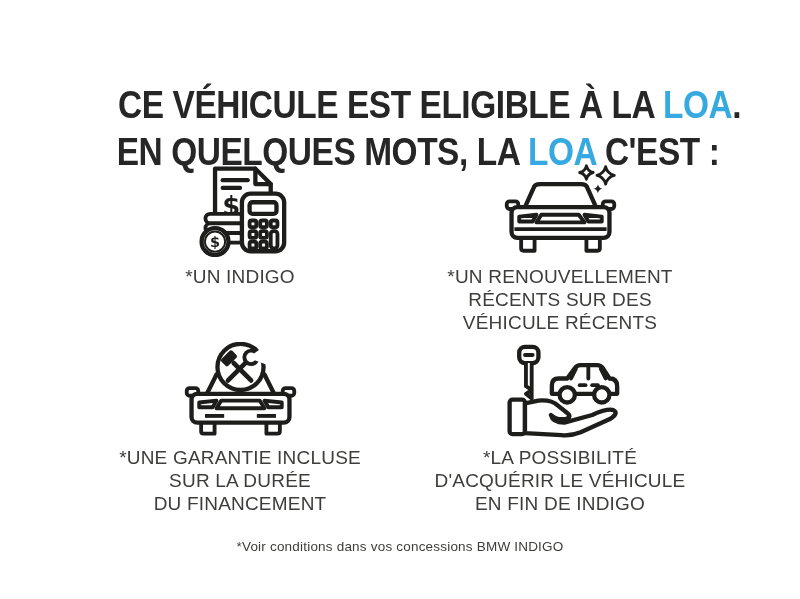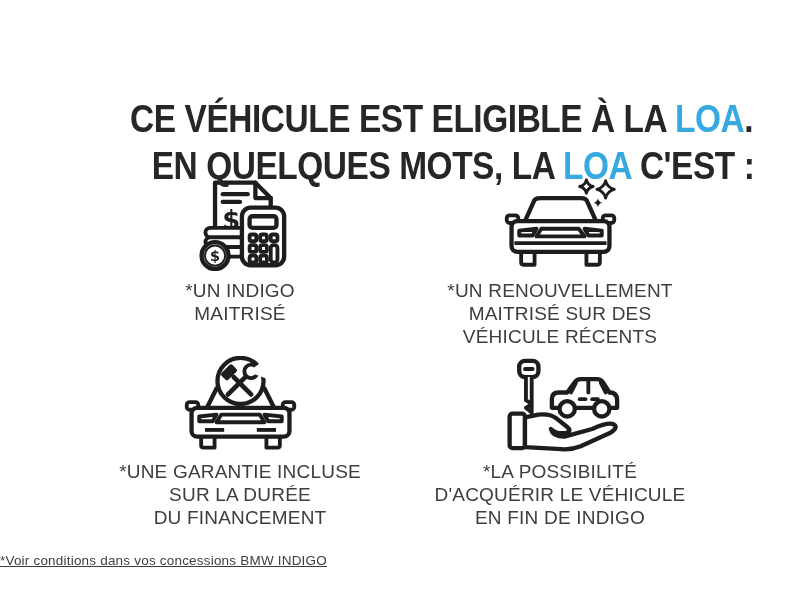--- a/index.html
+++ b/index.html
@@ -13,21 +13,21 @@
   html,body{background:var(--bg);}
   body{
     width:800px;height:599px;
     font-family:"Liberation Sans",sans-serif;
     color:var(--body);
     overflow:hidden;
   }
   .page{width:800px;height:599px;position:relative;background:var(--bg);}
 
   
-  .titles{padding-top:49px;text-align:right;}
+  .titles{padding-top:35px;text-align:left;}
   .title-line{line-height:47px;height:47px;}
   .tl-inner{
     display:inline-block;
     transform:scaleX(0.88);
     transform-origin:50% 50%;
     white-space:pre;
     font-weight:bold;
     font-size:38px;
     letter-spacing:-0.5px;
     color:var(--heading);
@@ -60,24 +60,24 @@
     text-align:center;
     font-size:19px;
     line-height:23px;
     letter-spacing:0.2px;
     color:var(--body);
   }
 
   
   .footer{
     margin-top:24px;
+    text-align:center;
     font-size:13.5px;
     letter-spacing:0.2px;
     color:var(--body);
-    text-decoration:underline;
   }
 </style>
 </head>
 <body>
 
 <div class="page">
 
   <div class="titles">
     <div class="title-line">
       <span class="tl-inner">
@@ -128,21 +128,20 @@
 
           <g stroke="currentColor" stroke-linejoin="round">
             <circle cx="24" cy="84" r="14" fill="#fff" stroke-width="4.5"></circle>
             <circle cx="24" cy="84" r="10.5" fill="none" stroke-width="2"></circle>
           </g>
           <text x="24" y="90" text-anchor="middle" font-family="DejaVu Sans, sans-serif" font-size="15" font-weight="bold" fill="currentColor">$</text>
         </svg>
       </div>
       <div class="caption">
         <div>*UN INDIGO</div>
-        <div>MAITRISÉ</div>
       </div>
     </div>
 
     <div class="benefit">
       <div class="icon-box">
         <svg width="125" height="96" viewBox="0 0 130 100" aria-hidden="true">
 
           <path d="M28,48 L37,28 Q38,24 44,24 H86 Q92,24 93,28 L102,48" fill="none" stroke="currentColor" stroke-width="4.5" stroke-linejoin="round"></path>
 
           <rect x="9" y="42" width="12" height="8" rx="3" fill="#fff" stroke="currentColor" stroke-width="4"></rect>
@@ -158,21 +157,21 @@
             <path d="M106,80 L106,91 Q106,93.5 103.5,93.5 H92 L92,80"></path>
           </g>
 
           <path d="M92,5 Q93.4,10.6 99,12 Q93.4,13.4 92,19 Q90.6,13.4 85,12 Q90.6,10.6 92,5 Z" fill="#fff" stroke="currentColor" stroke-width="3" stroke-linejoin="round"></path>
           <path d="M112,6 Q113.8,13.2 121,15 Q113.8,16.8 112,24 Q110.2,16.8 103,15 Q110.2,13.2 112,6 Z" fill="#fff" stroke="currentColor" stroke-width="3" stroke-linejoin="round"></path>
           <path d="M104,24.5 Q104.9,28.1 108.5,29 Q104.9,29.9 104,33.5 Q103.1,29.9 99.5,29 Q103.1,28.1 104,24.5 Z" fill="currentColor"></path>
         </svg>
       </div>
       <div class="caption">
         <div>*UN RENOUVELLEMENT</div>
-        <div>MAITRISÉ SUR DES</div>
+        <div>RÉCENTS SUR DES</div>
         <div>VÉHICULE RÉCENTS</div>
       </div>
     </div>
 
     <div class="benefit">
       <div class="icon-box">
         <svg width="125" height="96" viewBox="0 0 130 100" aria-hidden="true">
 
           <path d="M30,54 L39,36 Q40,32 46,32 H84 Q90,32 91,36 L100,54" fill="none" stroke="currentColor" stroke-width="4.5" stroke-linejoin="round"></path>
 

